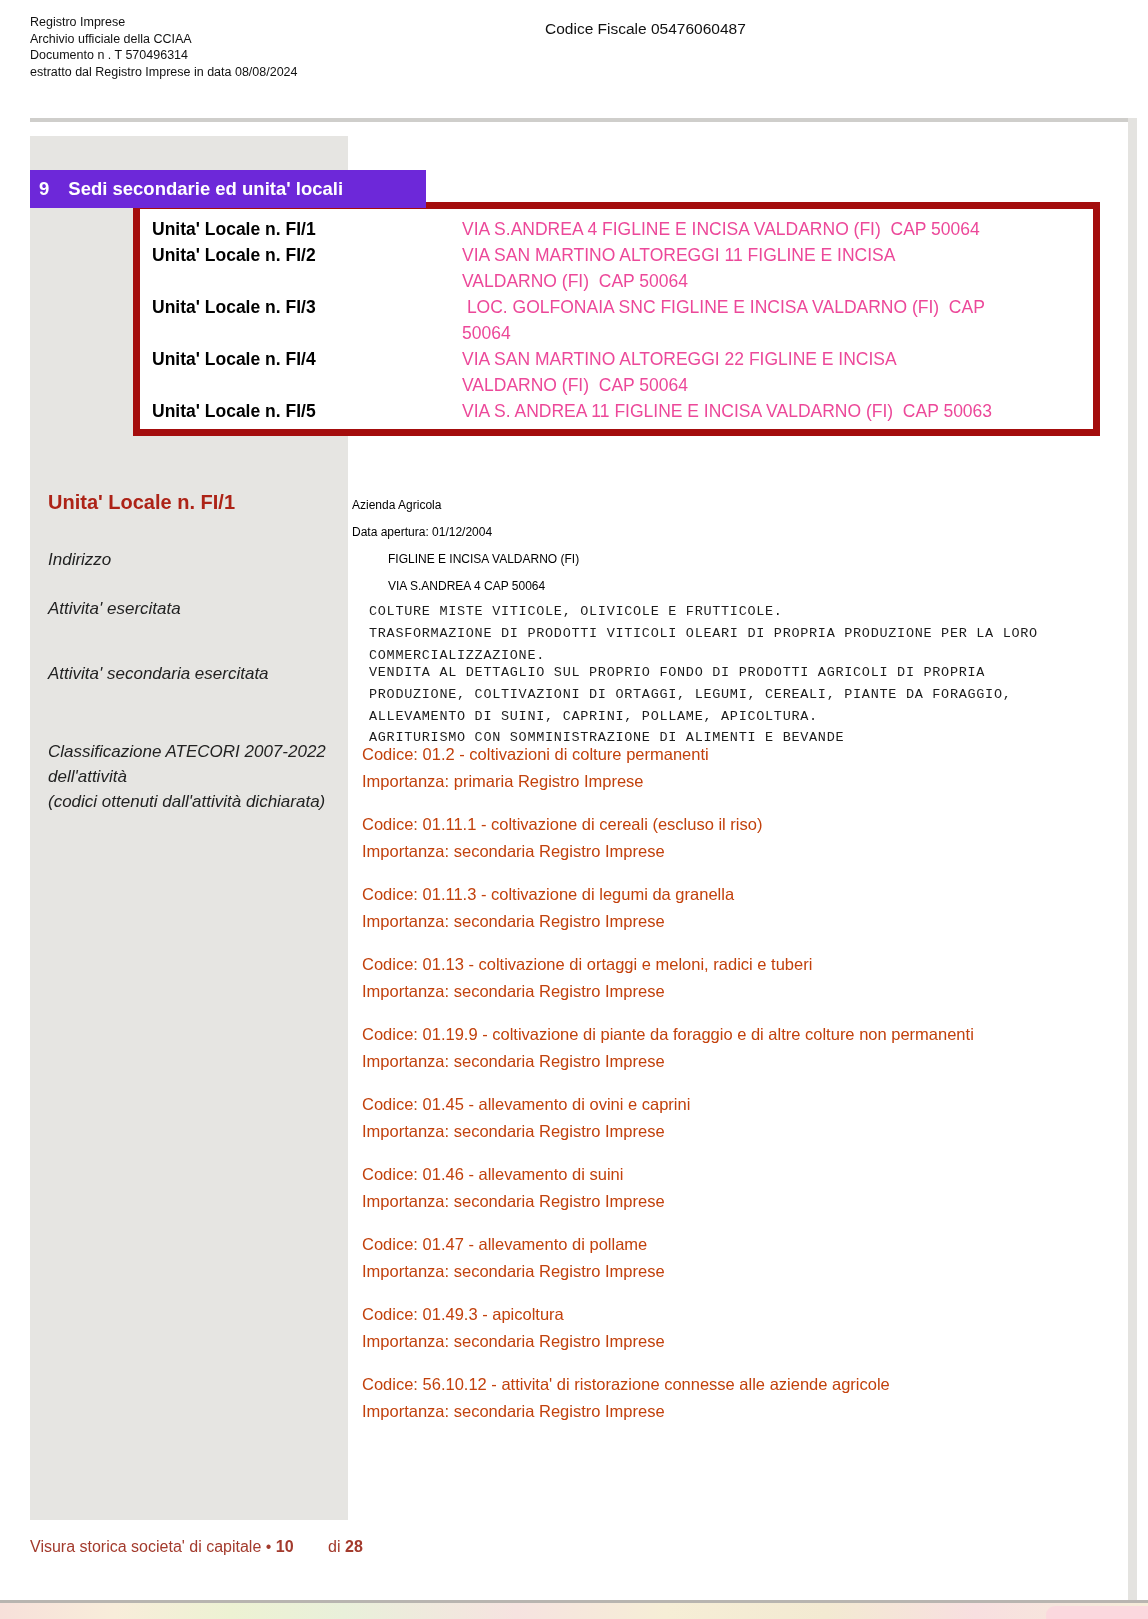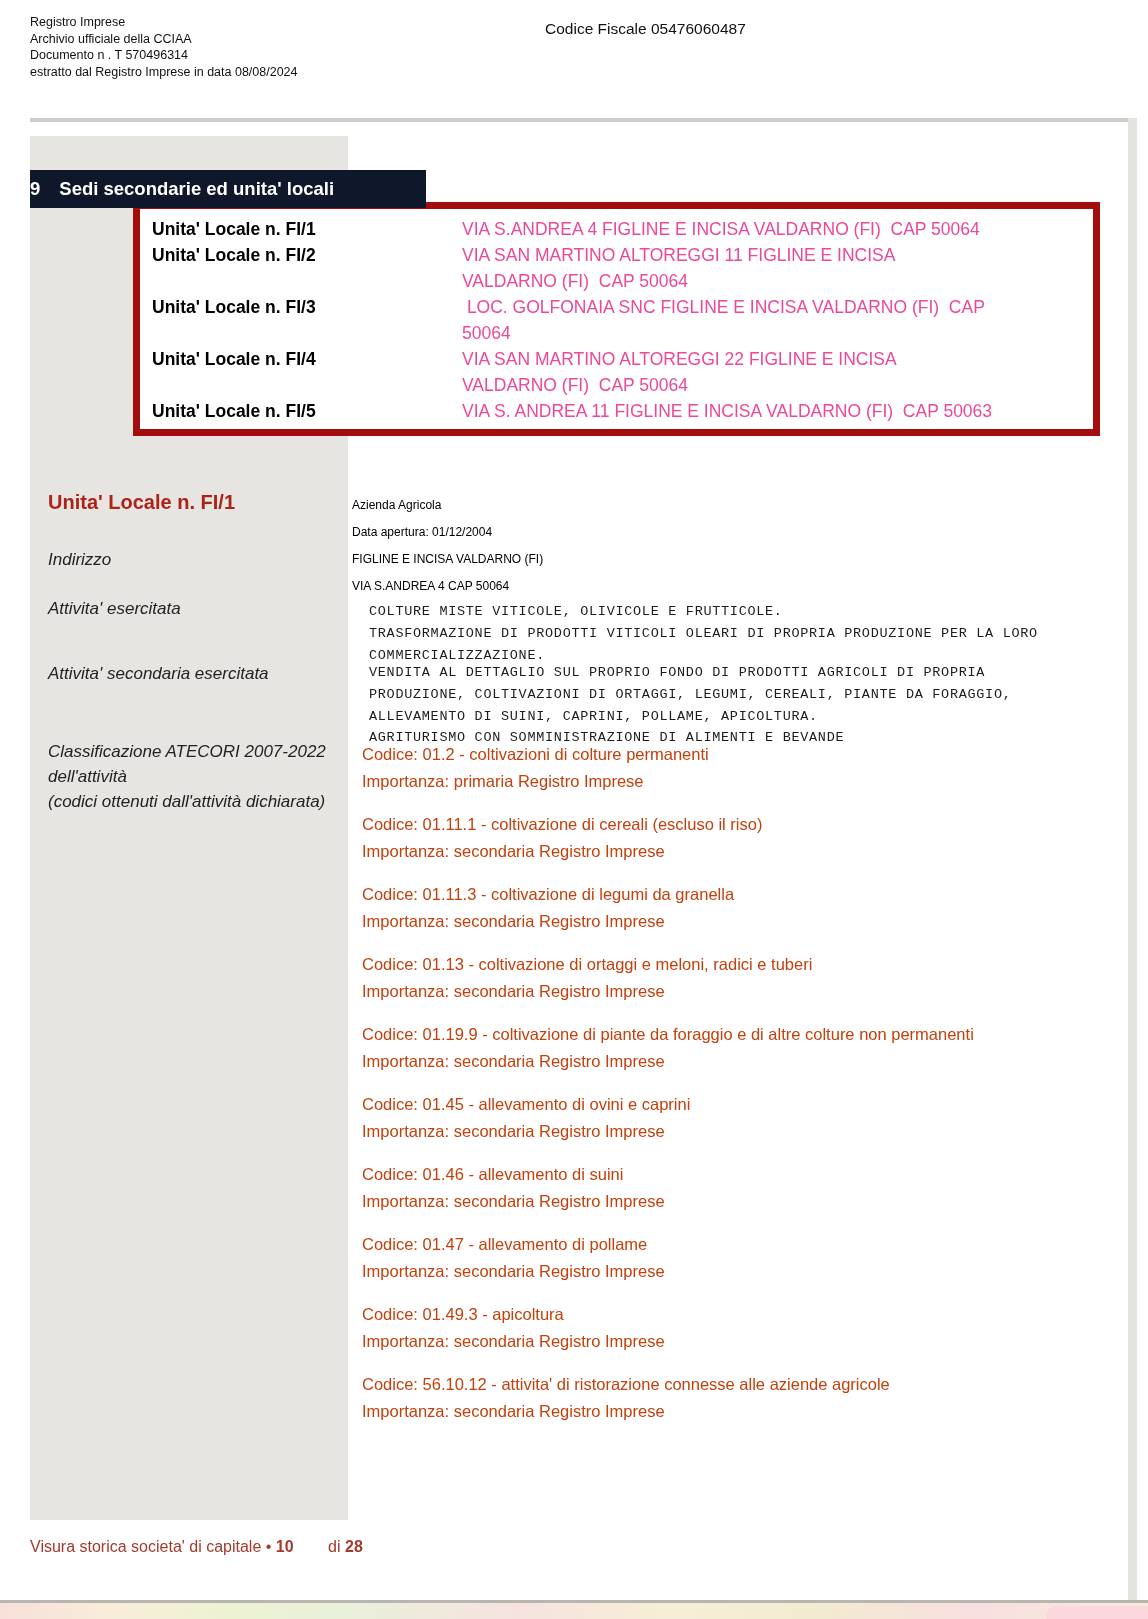--- a/index.html
+++ b/index.html
@@ -16,22 +16,22 @@
   .company{font-weight:bold;font-size:15.5px;line-height:19.5px;color:#111;}
   .fiscal{font-size:15.5px;line-height:19px;margin-top:3px;color:#111;}
   .hdr-rule{left:30px;top:118px;width:1098px;height:4px;background:#cfcecb;}
   .right-strip{left:1128px;top:118px;width:9px;height:1484px;background:#e4e3e0;}
 
   
   .gray-col{left:30px;top:136px;width:318px;height:1384px;background:#e6e5e2;}
 
   
   .banner{
-    left:30px;top:170px;width:396px;height:38px;background:#0f172a;color:#ffffff;
-    font-weight:bold;font-size:18.5px;line-height:38px;box-sizing:border-box;
+    left:30px;top:170px;width:396px;height:38px;background:#6d28d9;color:#ffffff;
+    font-weight:bold;font-size:18.5px;line-height:38px;padding-left:9px;box-sizing:border-box;
     z-index:3;
   }
   .banner .num{margin-right:19px;}
 
   
   .units-box{
     left:133px;top:202px;width:967px;box-sizing:border-box;
     border:7px solid #a40d0d;background:#ffffff;z-index:2;
     padding:7px 6px 5px 12px;
   }
@@ -110,21 +110,21 @@
   <div class="abs banner">
     <span class="num">9</span><span>Sedi secondarie ed unita' locali</span>
   </div>
 
   <div class="abs detail-title">Unita' Locale n. FI/1</div>
 
   <div class="abs val" style="top:492px;">Azienda Agricola</div>
   <div class="abs val" style="top:519px;">Data apertura: 01/12/2004</div>
 
   <div class="abs lbl" style="top:547px;">Indirizzo</div>
-  <div class="abs val pre" style="top:546px;">FIGLINE E INCISA VALDARNO (FI)
+  <div class="abs val pre" style="top:546px;margin-left:36px;">FIGLINE E INCISA VALDARNO (FI)
 VIA S.ANDREA 4 CAP 50064</div>
 
   <div class="abs lbl" style="top:596px;">Attivita' esercitata</div>
   <div class="abs mono pre" style="top:601px;">COLTURE MISTE VITICOLE, OLIVICOLE E FRUTTICOLE.
 TRASFORMAZIONE DI PRODOTTI VITICOLI OLEARI DI PROPRIA PRODUZIONE PER LA LORO
 COMMERCIALIZZAZIONE.</div>
 
   <div class="abs lbl" style="top:661px;">Attivita' secondaria esercitata</div>
   <div class="abs mono pre" style="top:662px;">VENDITA AL DETTAGLIO SUL PROPRIO FONDO DI PRODOTTI AGRICOLI DI PROPRIA
 PRODUZIONE, COLTIVAZIONI DI ORTAGGI, LEGUMI, CEREALI, PIANTE DA FORAGGIO,

